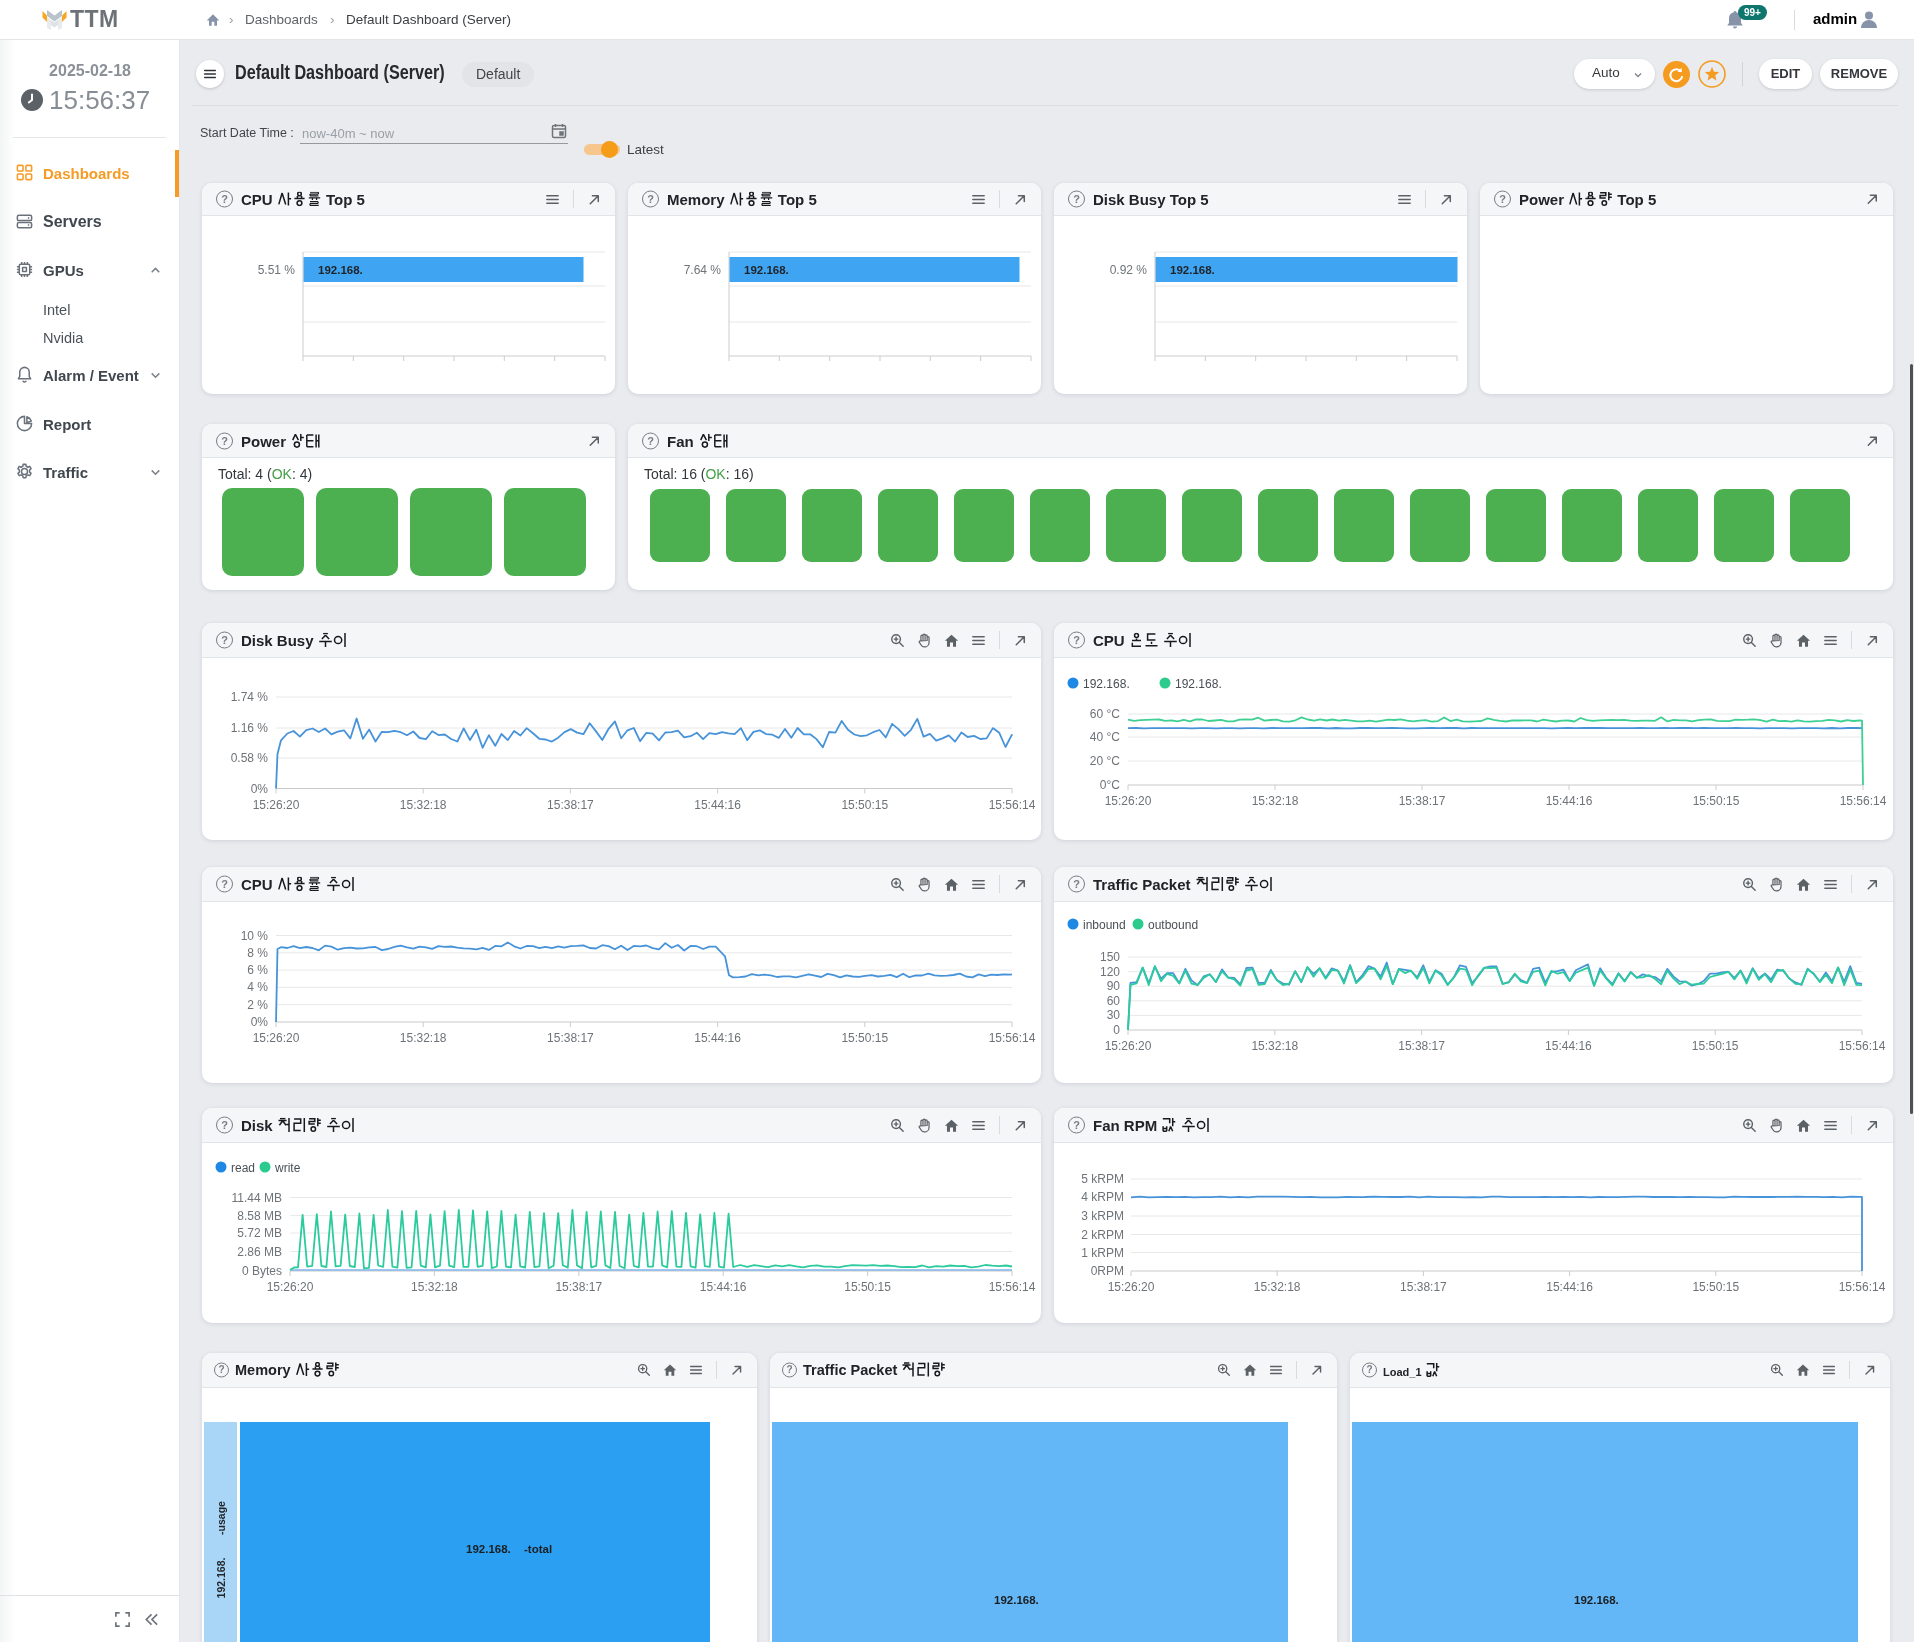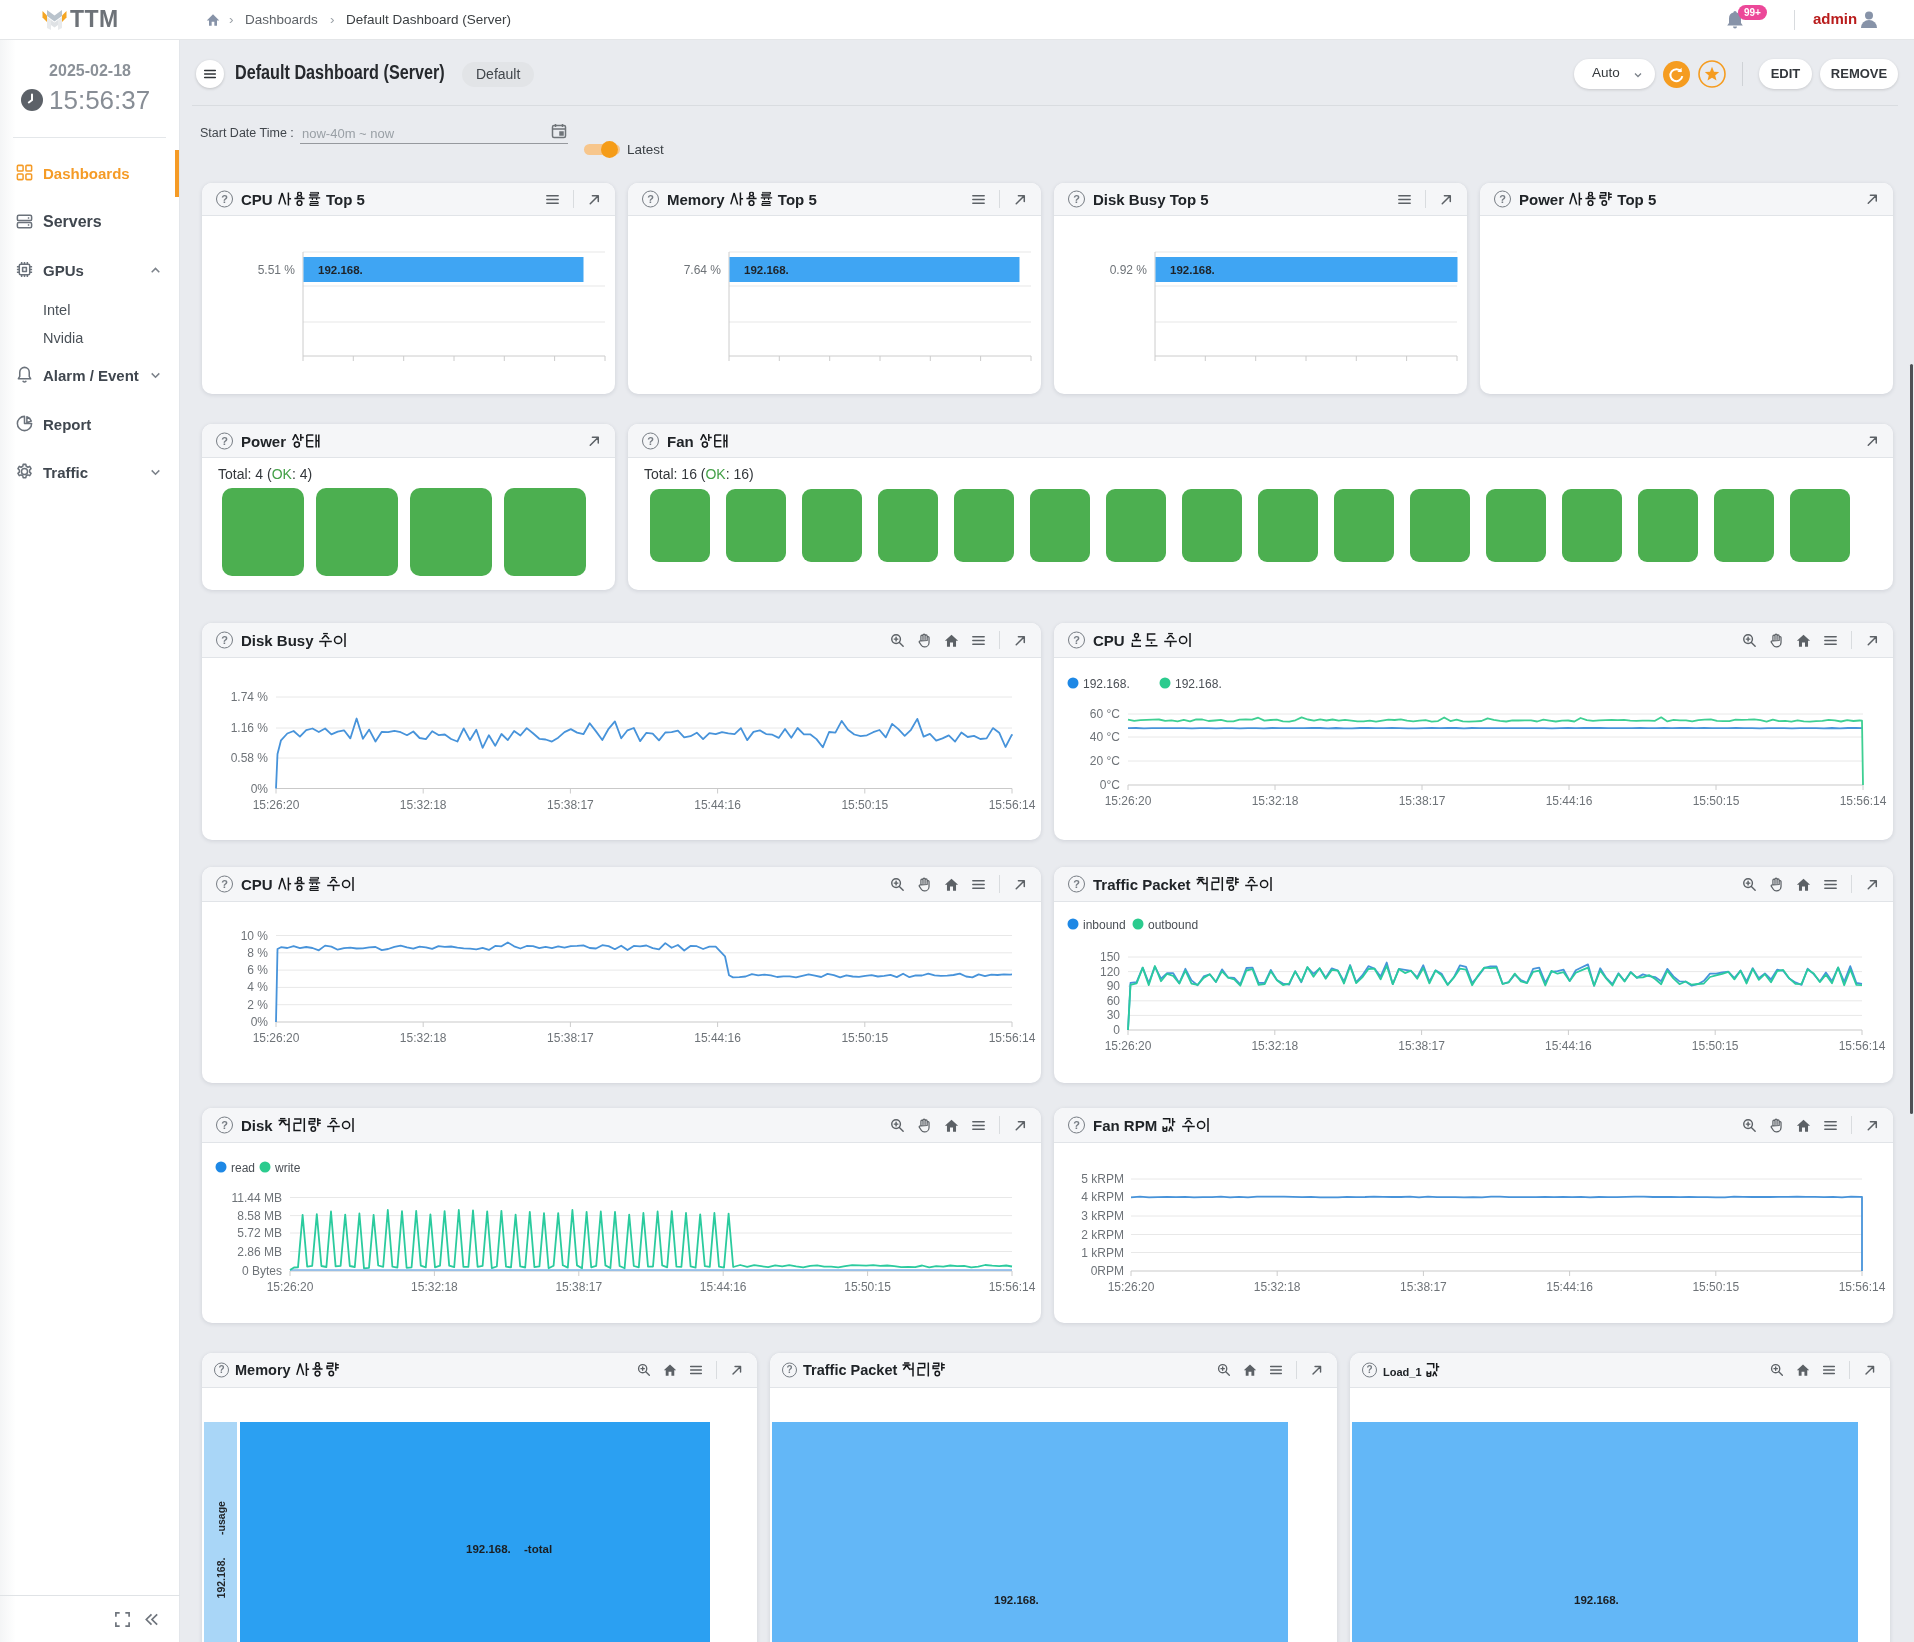--- a/index.html
+++ b/index.html
@@ -1,18 +1,18 @@
 <!DOCTYPE html>
 <html><head><meta charset="utf-8"><title>TTM</title><style>
 *{margin:0;padding:0;box-sizing:border-box}
 html,body{width:1914px;height:1642px;overflow:hidden;position:relative;font-family:"Liberation Sans",sans-serif;background:#e9ebef}
 .topbar{position:absolute;left:0;top:0;width:1914px;height:40px;background:#fff;border-bottom:1px solid #e4e6e8;z-index:30}
 .ttm{position:absolute;left:70px;top:6px;font-size:23px;font-weight:700;color:#6d7278;letter-spacing:.5px}
 .bc{position:absolute;top:12px;font-size:13.5px}
-.badge99{position:absolute;left:1738px;top:5px;background:#ec4899;color:#fff;font-size:10px;font-weight:700;padding:2px 6px;border-radius:8px}
+.badge99{position:absolute;left:1738px;top:5px;background:#0f766e;color:#fff;font-size:10px;font-weight:700;padding:2px 6px;border-radius:8px}
 .sidebar{position:absolute;left:0;top:40px;width:180px;height:1602px;background:linear-gradient(90deg,#f4f5f6 0,#fff 16px);border-right:1px solid #e3e6ea;z-index:20}
 .chev{position:absolute;right:18px;top:50%;width:13px;height:13px;transform:translateY(-50%)}
 .card{position:absolute;background:#fff;border-radius:10px;box-shadow:0 1px 4px rgba(30,40,60,.13)}
 .chd{position:relative;background:#f5f6f8;border-bottom:1px solid #e1e4e8;border-radius:10px 10px 0 0}
 .qi{position:absolute;left:14px;top:50%;transform:translateY(-50%);width:17px;height:17px;border:1.5px solid #777d84;border-radius:50%;color:#777d84;font-size:11px;font-weight:700;text-align:center;line-height:14px}
 .ct{position:absolute;left:39px;top:50%;transform:translateY(-50%);font-size:15px;font-weight:700;color:#202428;white-space:nowrap}
 .hic{position:absolute;right:12px;top:50%;transform:translateY(-50%);display:flex;align-items:center;gap:10px}
 .vdiv{width:1px;height:18px;background:#d9dcdf;margin:0 2px}
 .body{position:absolute;left:0}
 svg.body{overflow:visible}
@@ -790,21 +790,21 @@
     <span class="bc" style="left:229px;color:#9aa0a6">›</span>
     <span class="bc" style="left:245px;color:#5f6368">Dashboards</span>
     <span class="bc" style="left:330px;color:#9aa0a6">›</span>
     <span class="bc" style="left:346px;color:#3c4043">Default Dashboard (Server)</span>
     <svg width="22" height="22" viewBox="0 0 22 22" style="position:absolute;left:1724px;top:9px" fill="#8793a8">
       <path d="M11 2 a1.6 1.6 0 0 1 1.6 1.6 a6 6 0 0 1 4.4 5.8 V14 l1.8 2.6 H3.2 L5 14 V9.4 a6 6 0 0 1 4.4 -5.8 A1.6 1.6 0 0 1 11 2 Z"></path>
       <path d="M9 17.6 a2 2 0 0 0 4 0 Z"></path>
     </svg>
     <span class="badge99">99+</span>
     <span style="position:absolute;left:1794px;top:10px;width:1px;height:20px;background:#d8dbde"></span>
-    <span style="position:absolute;left:1813px;top:10px;font-size:15px;font-weight:700;color:#b91c1c">admin</span>
+    <span style="position:absolute;left:1813px;top:10px;font-size:15px;font-weight:700;color:#000000">admin</span>
     <svg width="24" height="24" viewBox="0 0 24 24" style="position:absolute;left:1857px;top:8px" fill="#8793a8">
       <circle cx="12" cy="7.5" r="4"></circle>
       <path d="M4 20 a8 8 0 0 1 16 0 Z"></path>
     </svg>
   </div>
 <div class="sidebar">
     <div style="position:absolute;left:0;top:22px;width:180px;text-align:center;font-size:16px;font-weight:600;color:#8b9198">2025-02-18</div>
     <svg width="24" height="24" viewBox="0 0 24 24" style="position:absolute;left:20px;top:48px">
       <circle cx="12" cy="12" r="11" fill="#5c6168"></circle>
       <path d="M12 6.5 V12 L8.8 14.5" stroke="#fff" stroke-width="2" fill="none" stroke-linecap="round"></path>

